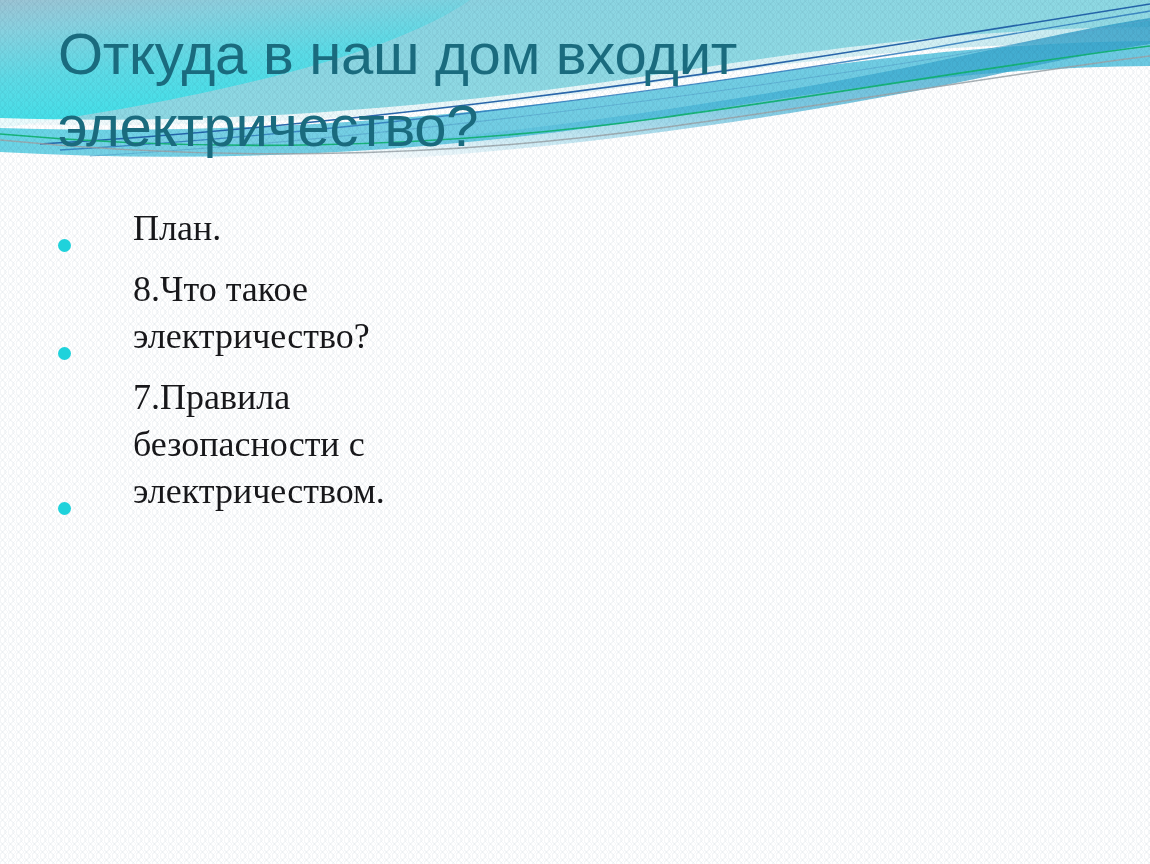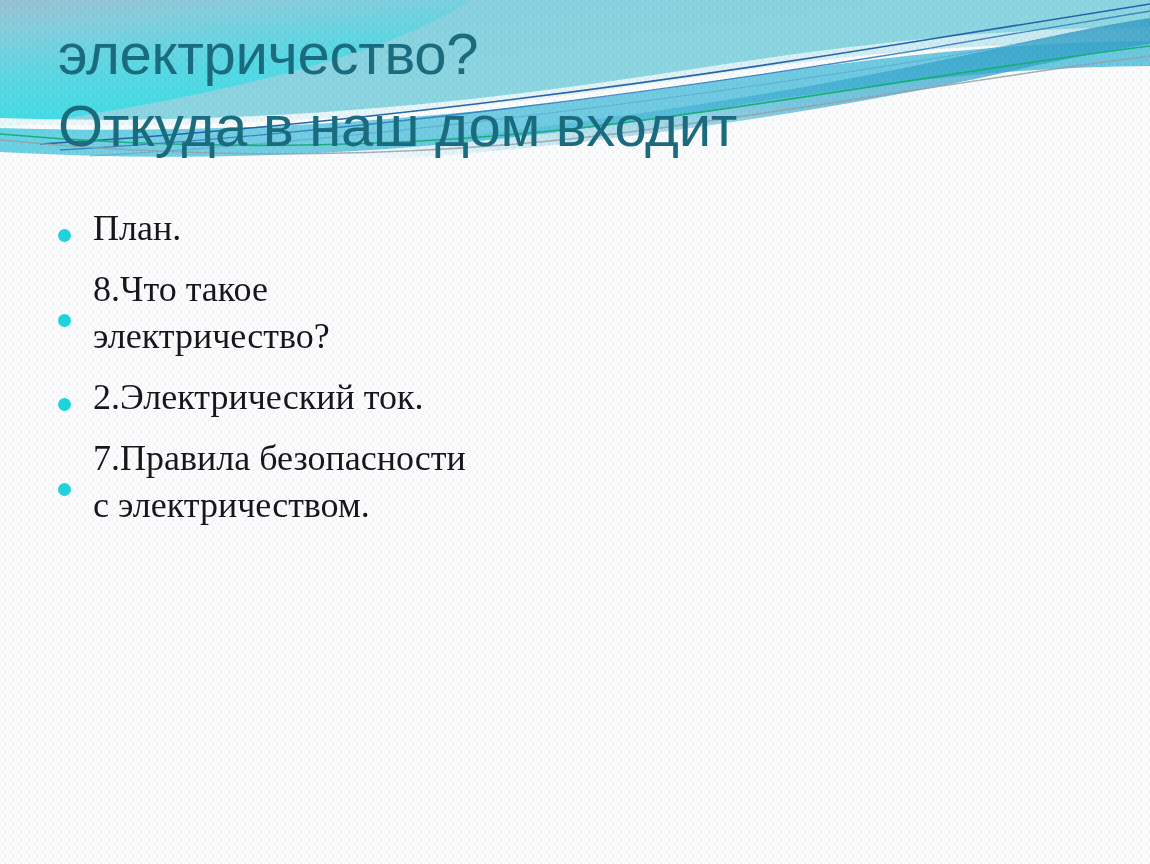--- a/index.html
+++ b/index.html
@@ -65,22 +65,23 @@
   
   #body-block {
     position: absolute;
     left: 58px;
     top: 205px;
     width: 430px;
     z-index: 4;
   }
   .bullet-row {
     display: flex;
-    align-items: center;
+    align-items: flex-end;
     margin-bottom: 14px;
+    gap: 40px;
   }
   .bullet-dot {
     flex: 0 0 auto;
     width: 13px;
     height: 13px;
     border-radius: 50%;
     background: #1fd2db;
     margin-top: 14px;
     margin-right: 22px;
   }
@@ -146,40 +147,36 @@
     <path d="M90,156 C370,140 690,98 950,56 C1040,40 1120,26 1150,20" fill="none" stroke="#59a8cf" stroke-width="1.1" opacity="0.7"></path>
 
     <path d="M0,134 C200,152 430,150 660,118 C860,90 1020,62 1150,46" fill="none" stroke="#12b273" stroke-width="1.7" opacity="0.95"></path>
 
     <path d="M0,140 C200,160 430,160 660,128 C860,100 1020,72 1150,56" fill="none" stroke="#9aa3a8" stroke-width="1.5" opacity="0.85"></path>
   </svg>
 
   <div id="texture"></div>
 
   <div id="title-block">
+    <div class="title-line">Откуда в наш дом входит</div>
     <div class="title-line">электричество?</div>
-    <div class="title-line">Откуда в наш дом входит</div>
   </div>
 
   <div id="body-block">
 
     <div class="bullet-row">
       <span class="bullet-dot"></span>
       <span class="bullet-text">План.</span>
     </div>
 
     <div class="bullet-row">
       <span class="bullet-dot"></span>
       <span class="bullet-text">8.Что такое электричество?</span>
     </div>
 
-    <div class="bullet-row">
-      <span class="bullet-dot"></span>
-      <span class="bullet-text">2.Электрический ток.</span>
-    </div>
 
     <div class="bullet-row">
       <span class="bullet-dot"></span>
       <span class="bullet-text">7.Правила безопасности с электричеством.</span>
     </div>
 
   </div>
 
 </div>
 

